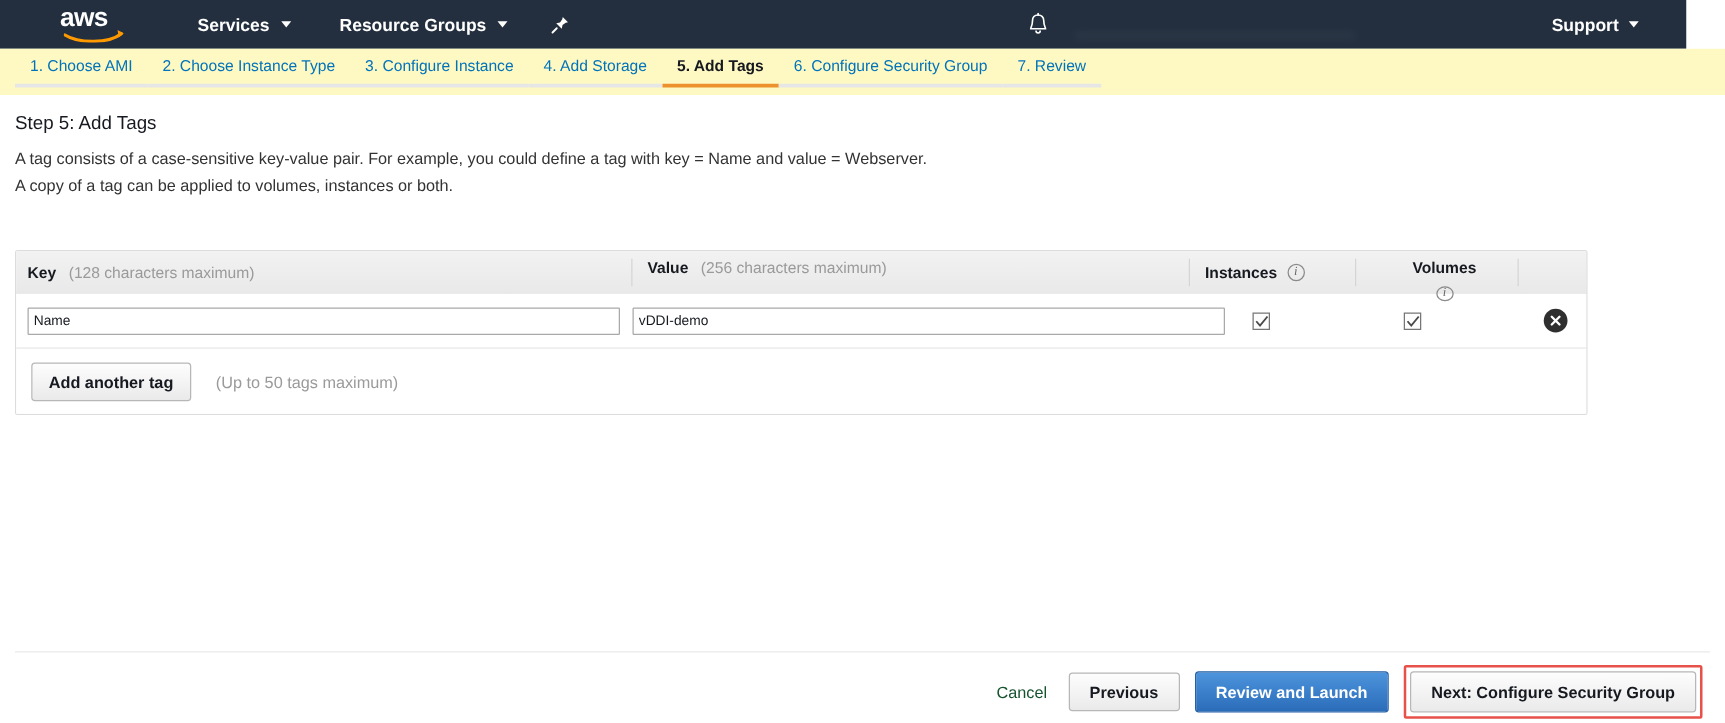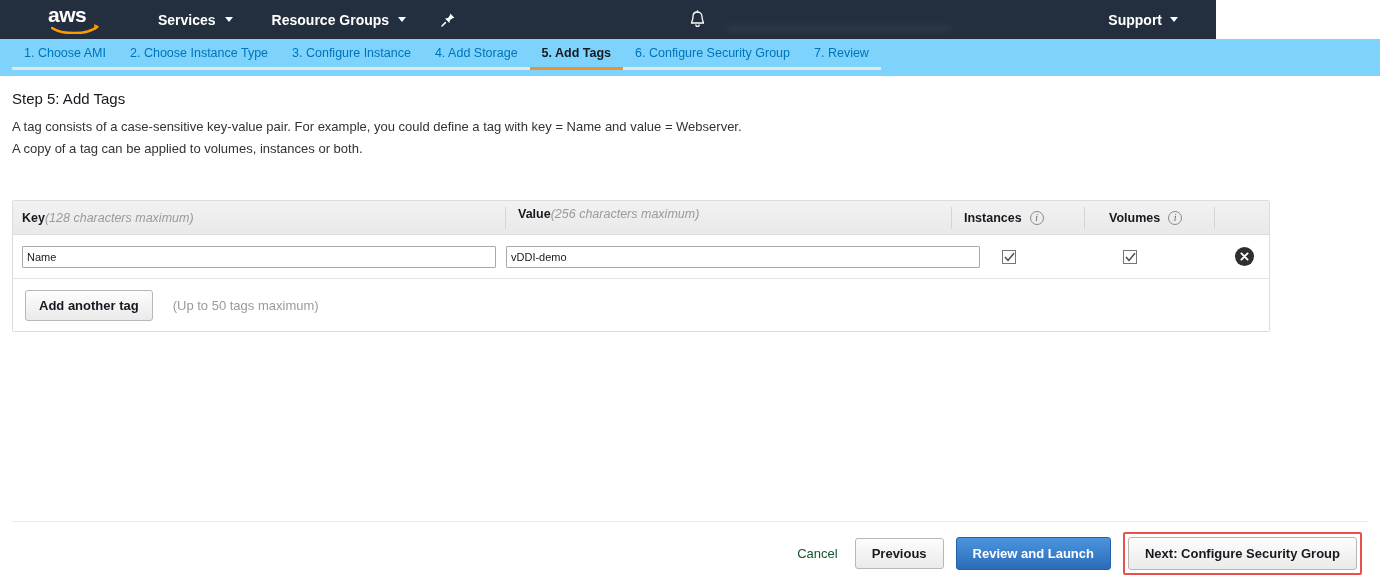--- a/index.html
+++ b/index.html
@@ -7,21 +7,21 @@
     margin: 0; padding: 0;
     width: 1380px; height: 578px;
     background: #ffffff;
     font-family: "Liberation Sans", sans-serif;
     overflow: hidden;
   }
 
   
   .topnav {
     position: absolute; top: 0; left: 0;
-    width: 1216px; height: 39px;
+    width: 1349px; height: 39px;
     background: #232f3e;
     display: flex; align-items: center;
   }
   .aws-logo {
     margin-left: 48px; width: 58px; height: 30px;
     position: relative;
   }
   .aws-logo .aws-word {
     color: #ffffff; font-size: 21px; font-weight: bold;
     letter-spacing: -0.5px; line-height: 19px;
@@ -64,21 +64,21 @@
   .support {
     color: #ffffff; font-size: 14px; font-weight: bold;
     margin-left: 30px; margin-right: 38px;
     display: flex; align-items: center; gap: 8px;
   }
 
   
   .steps {
     position: absolute; top: 39px; left: 0;
     width: 1380px; height: 37px;
-    background: #7dd3fc;
+    background: #fef9c3;
     display: flex; align-items: flex-start;
     padding-left: 12px;
   }
   .step {
     font-size: 12.5px; color: #0073bb;
     padding: 7px 12px 0 12px;
     height: 36px;
     position: relative;
     cursor: pointer;
     white-space: nowrap;
@@ -113,24 +113,24 @@
   .thead {
     display: flex; align-items: center;
     height: 34px;
     background: linear-gradient(to bottom, #f2f2f2, #e9e9e9);
     border-bottom: 1px solid #dcdcdc;
     font-size: 12.5px;
   }
   .th-key { width: 492px; display: flex; align-items: baseline; padding-left: 9px; }
   .th-value { flex: 1; display: flex; align-items: baseline; padding-left: 12px; border-left: 1px solid #d5d5d5; height: 22px;}
   .th-instances { width: 133px; display: flex; align-items: center; gap: 8px; padding-left: 12px; border-left: 1px solid #d5d5d5; height: 22px;}
-  .th-volumes { width: 130px; display: flex; align-items: center; gap: 8px; padding-left: 24px; border-left: 1px solid #d5d5d5; height: 22px;}
+  .th-volumes { width: 130px; display: flex; align-items: center; gap: 8px; padding-left: 12px; border-left: 1px solid #d5d5d5; height: 22px; flex-direction: column;}
   .th-actions { width: 55px; border-left: 1px solid #d5d5d5; height: 22px; }
   .th-label { font-weight: bold; color: #16191f; }
-  .th-hint { color: #9a9a9a; font-weight: normal; font-style: italic; }
+  .th-hint { color: #9a9a9a; margin-left: 10px; font-weight: normal; }
   .info-icon {
     width: 14px; height: 14px; border-radius: 50%;
     border: 1px solid #8a8a8a; color: #666666;
     font-size: 10px; font-style: italic;
     display: inline-flex; align-items: center; justify-content: center;
     font-family: "Liberation Serif", serif;
     line-height: 1;
   }
   .tag-row {
     display: flex; align-items: center;

